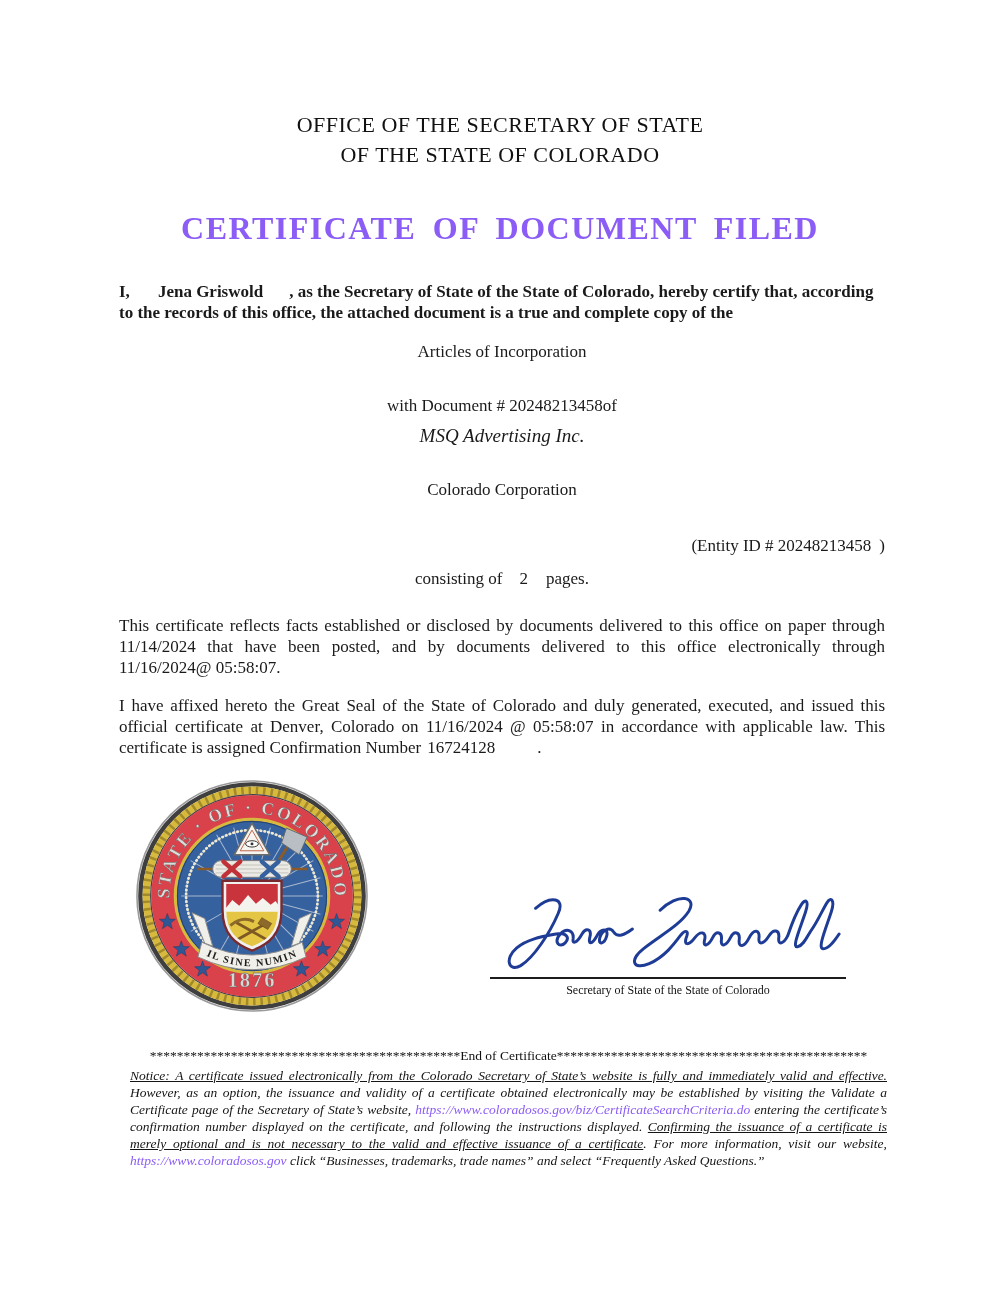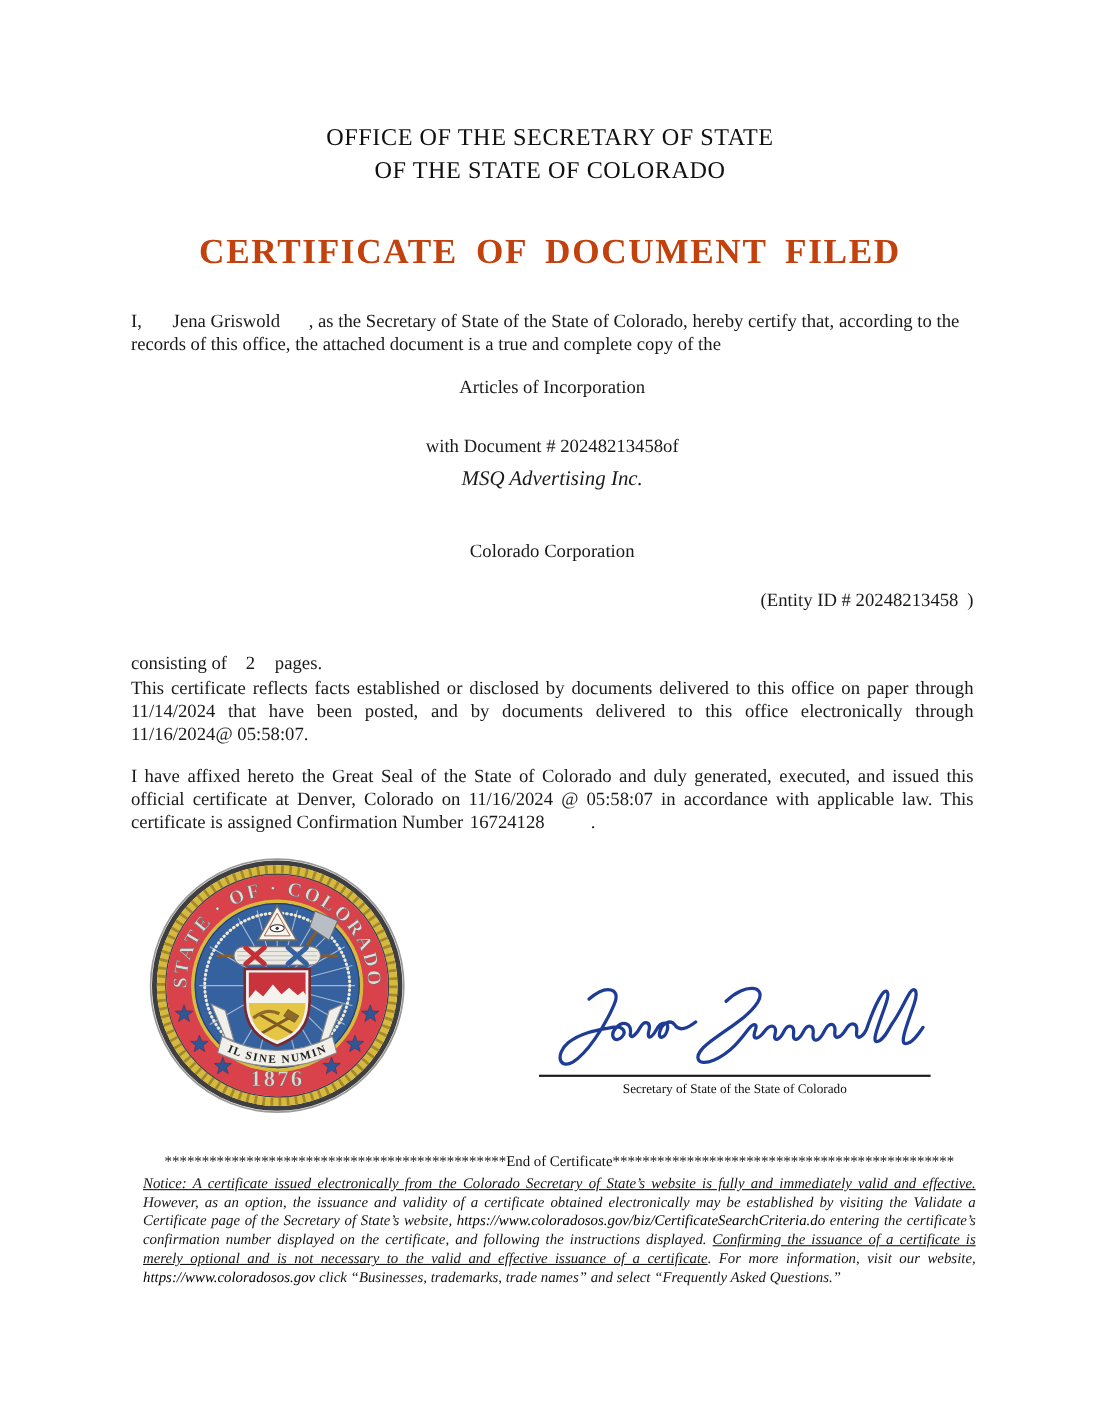--- a/index.html
+++ b/index.html
@@ -5,52 +5,52 @@
   * { margin:0; padding:0; box-sizing:border-box; }
   html,body { background:#ffffff; }
   .page {
     position:relative; width:1000px; height:1294px; margin:0 auto;
     background:#ffffff; color:#1a1a1a;
     font-family:"Liberation Serif", serif; overflow:hidden;
   }
   .header { position:absolute; top:110px; left:0; right:0; text-align:center;
     font-size:22px; line-height:30px; letter-spacing:.5px; color:#111; }
   .doc-title { position:absolute; top:210px; left:0; right:0; text-align:center;
-    font-size:32px; font-weight:bold; letter-spacing:1.5px; word-spacing:7px; color:#c2410c; }
+    font-size:32px; font-weight:bold; letter-spacing:1.5px; word-spacing:7px; color:#8b5cf6; }
   .blk { position:absolute; left:119px; width:766px; font-size:17px; line-height:21px; }
   .ctr { text-align:center; }
   .just { text-align:justify; }
-  #intro { top:281px; }
+  #intro { top:281px;font-weight:bold; }
   #doc-type { top:341px; }
   #doc-num { top:395px; }
   #entity-name { top:425px; font-size:19px;font-style:italic; }
-  #entity-type { top:490px; }
+  #entity-type { top:479px; }
   #entity-id { top:535px;text-align:right; }
-  #consisting { top:592px; }
+  #consisting { top:568px;text-align:center; }
   #para-facts { top:615px; }
   #para-seal { top:695px; }
   .name-fill { margin-left:28px; margin-right:26px; }
   .gap-sm { margin-left:8px; }
   .gap-md { }
   .pgcount { margin-left:17px; margin-right:18px; }
   .conf-num { margin-left:6px; }
   .final-dot { margin-left:42px; }
   .seal-wrap { position:absolute; left:134px; top:778px; width:236px; height:236px; }
   .sig-svg { position:absolute; left:494px; top:886px; width:352px; height:92px; }
   .sig-line { position:absolute; left:490px; top:977px; width:356px; height:0;
     border-top:2px solid #1c1c1c; }
   .sig-label { position:absolute; left:490px; top:983px; width:356px; text-align:center;
     font-size:12px; color:#111; }
   .footer { position:absolute; left:130px; top:1048px; width:757px; }
   .stars-line { font-size:13.5px; line-height:16px; white-space:nowrap; text-align:center;
     letter-spacing:0; color:#111; }
   .notice { margin-top:3px; font-size:13.5px; line-height:17px; font-style:italic;
     text-align:justify; color:#141414; }
   .u { text-decoration:underline; }
-  .lnk { color:#000000; text-decoration:none; font-style:italic; }
+  .lnk { color:#8b5cf6; text-decoration:none; font-style:italic; }
   .seal-ring-text { font-family:"Liberation Serif", serif; font-weight:bold;
     font-size:18px; letter-spacing:2.5px; fill:#dcdcd8; stroke:#5a5a5a; stroke-width:.4; }
   .seal-year { font-family:"Liberation Serif", serif; font-weight:bold;
     font-size:21px; letter-spacing:2px; fill:#d8d8d4; stroke:#5a5a5a; stroke-width:.4; }
   .seal-motto { font-family:"Liberation Serif", serif; font-weight:bold;
     font-size:10.5px; letter-spacing:1.5px; fill:#1c1c1c; }
 </style>
 </head>
 <body>
 

